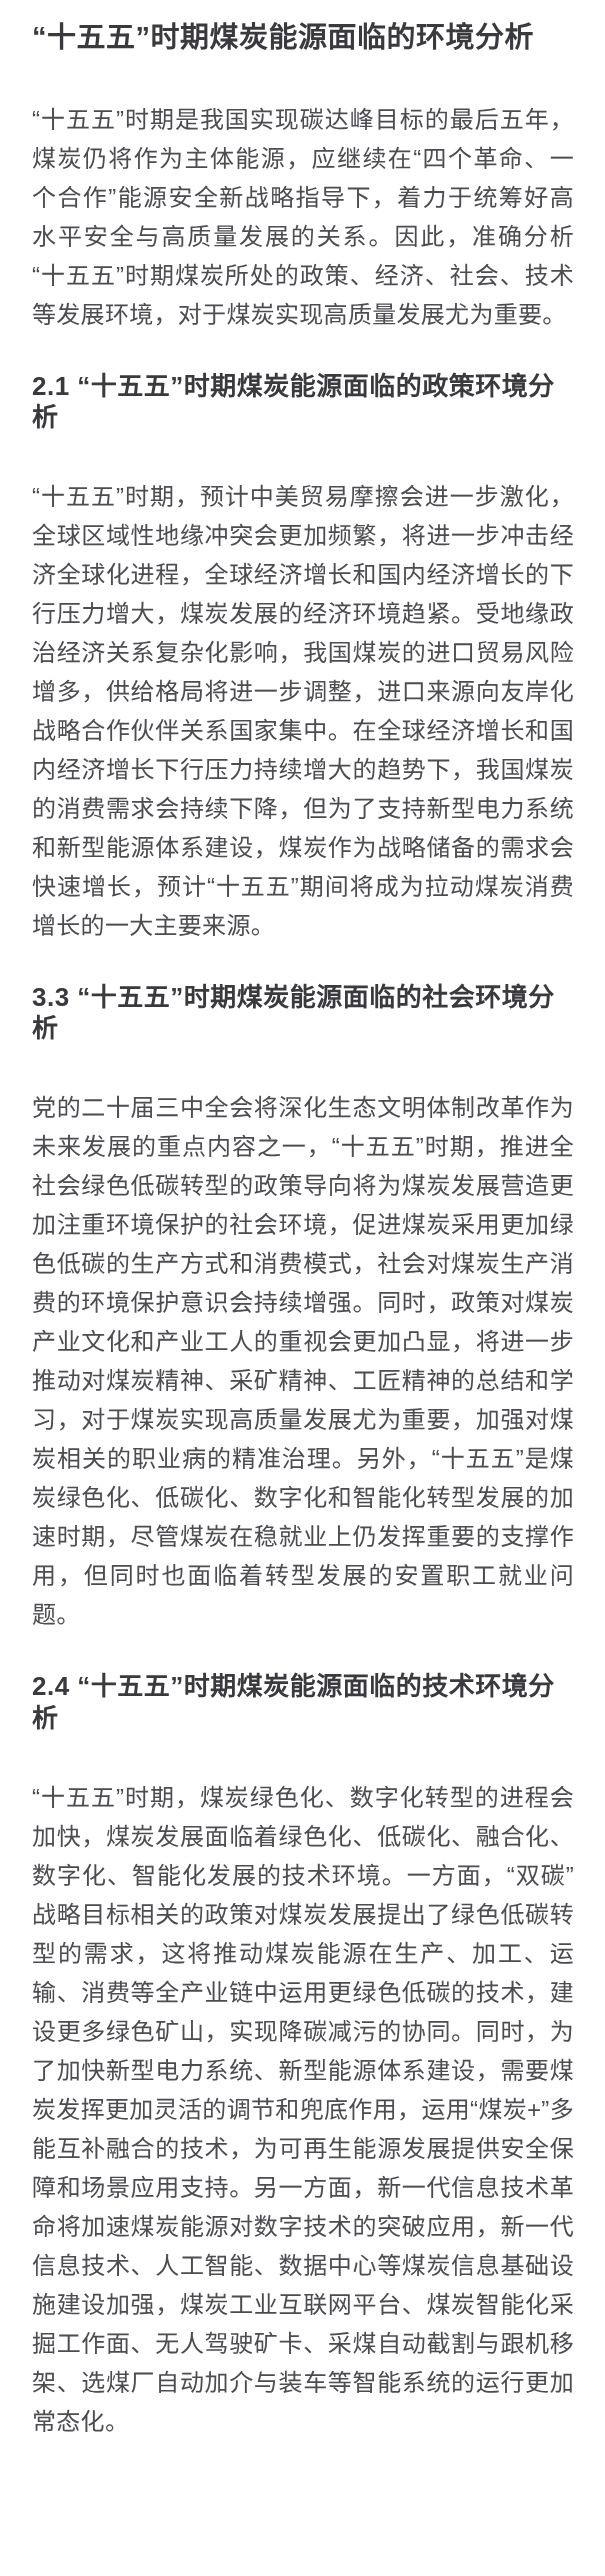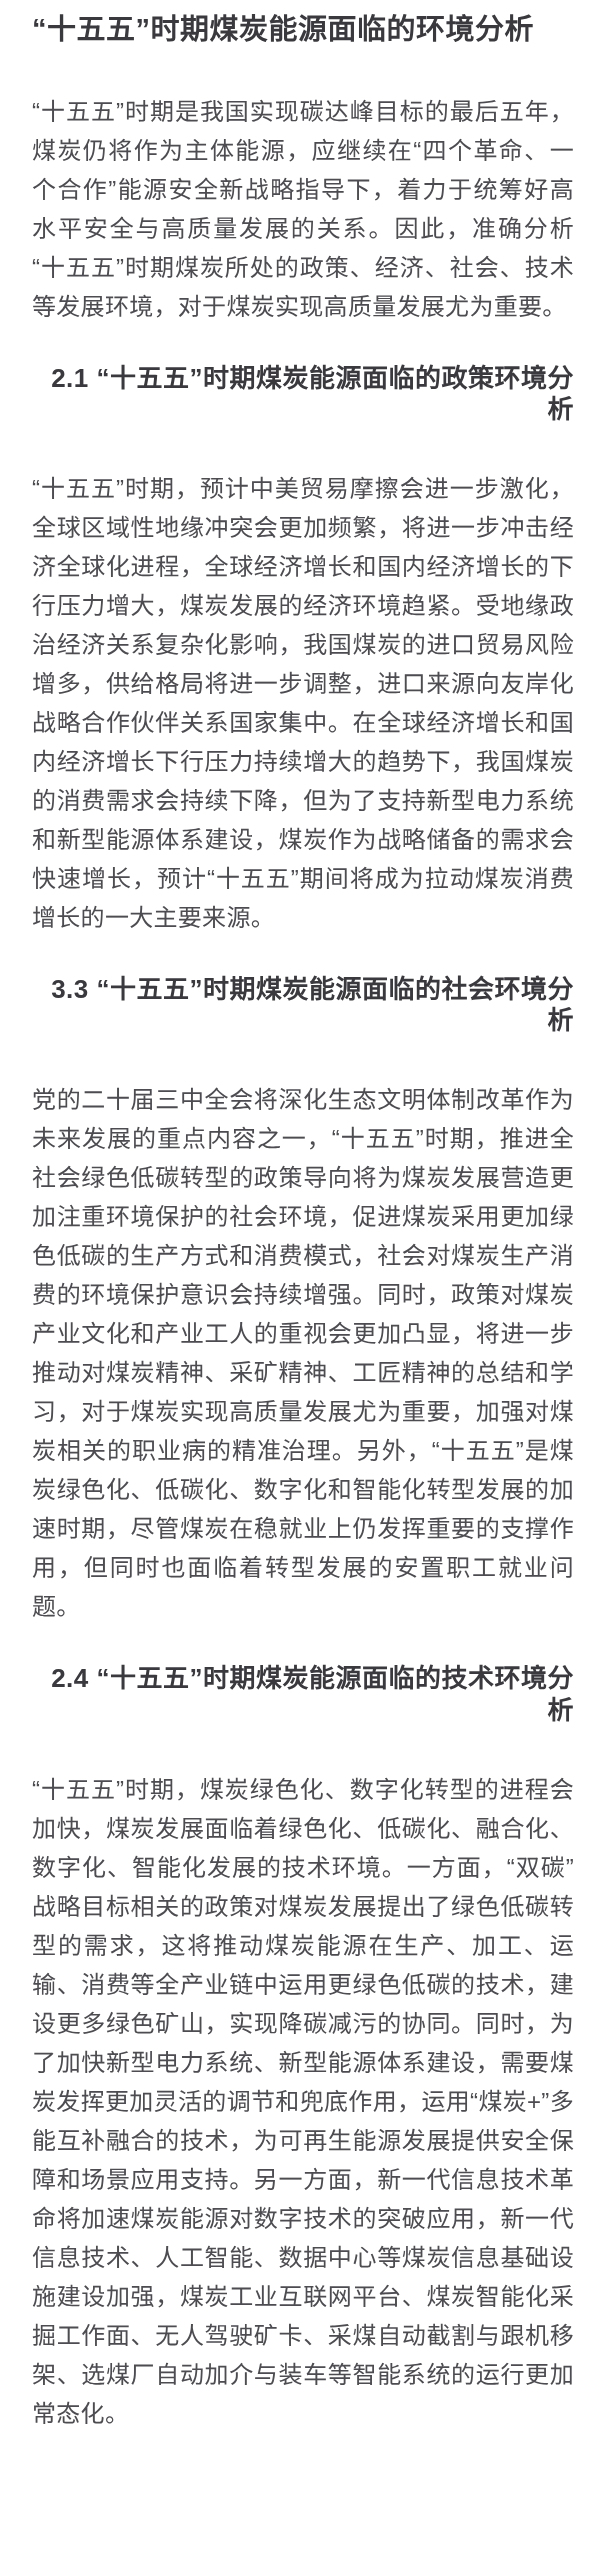--- a/index.html
+++ b/index.html
@@ -17,35 +17,34 @@
     font-family: "Liberation Sans", "DejaVu Sans", sans-serif;
   }
   .article {
     box-sizing: border-box;
     width: 606px;
     min-height: 3002px;
     padding: 12.4px 32px 3.1px 32px;
     background: var(--bg-color);
   }
   .article-title {
-    margin: 0 0 45px 0;
+    margin: 8px 0 45px 0;
     font-size: 29px;
     line-height: 1.18;
     font-weight: 700;
     color: var(--heading-color);
     letter-spacing: 0.5px;
   }
   .section-heading {
     margin: 37px 0 44px 0;
     font-size: 26px;
     line-height: 1.2;
     font-weight: 700;
     color: var(--heading-color);
     letter-spacing: 0.5px;
-    text-align: right;
   }
   .body-paragraph {
     margin: 0;
     font-size: 24px;
     line-height: 39px;
     font-weight: 400;
     color: var(--body-color);
     text-align: justify;
     text-justify: inter-ideograph;
     letter-spacing: 0.3px;

